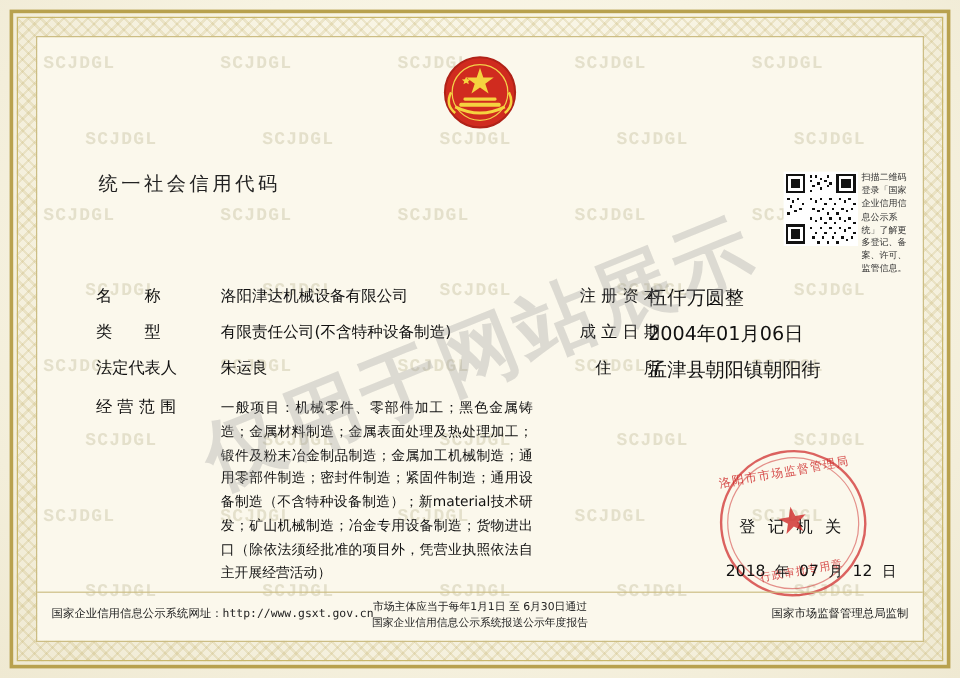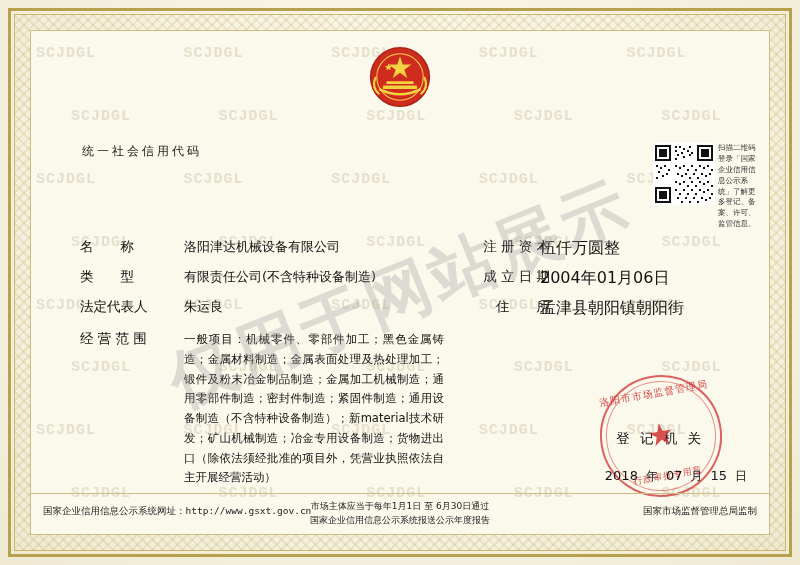--- a/index.html
+++ b/index.html
@@ -86,21 +86,21 @@
   .subtitle{
     position:absolute;left:0;right:0;top:185px;text-align:center;
     font-size:15px;color:#333;
   }
   .subtitle .num{font-size:13px;}
 
   
   .code-block{
     position:absolute;left:82px;top:143px;text-align:center;
   }
-  .code-label{font-size:12px;color:#222;letter-spacing:3px;}
+  .code-label{font-size:16px;color:#222;letter-spacing:3px;}
   .code-value{font-size:13.5px;color:#222;margin-top:6px;letter-spacing:.3px;font-family:"DejaVu Sans Mono","Liberation Mono",monospace;}
 
   
   .qr{
     position:absolute;right:85px;top:143px;
     width:62px;height:62px;
     background:#fff;
   }
   .qr-note{
     position:absolute;right:42px;top:143px;
@@ -391,21 +391,21 @@
   <div class="reg-auth">登 记 机 关</div>
 
   <div class="seal">
     <div class="ring"></div>
     <div class="seal-top">洛阳市市场监督管理局</div>
     <div class="star">★</div>
     <div class="seal-bottom">行政审批专用章</div>
   </div>
 
   <div class="date-line">
-    <span class="n">2018</span><span class="u">年</span><span class="n">07</span><span class="u">月</span><span class="n">15</span><span class="u">日</span>
+    <span class="n">2018</span><span class="u">年</span><span class="n">07</span><span class="u">月</span><span class="n">12</span><span class="u">日</span>
   </div>
 
   <div class="watermark">仅用于网站展示</div>
 
   <div class="footer">
     <div class="f-left mono">国家企业信用信息公示系统网址：http://www.gsxt.gov.cn</div>
     <div class="f-center">
       <div>市场主体应当于每年1月1日 至 6月30日通过</div>
       <div>国家企业信用信息公示系统报送公示年度报告</div>
     </div>

